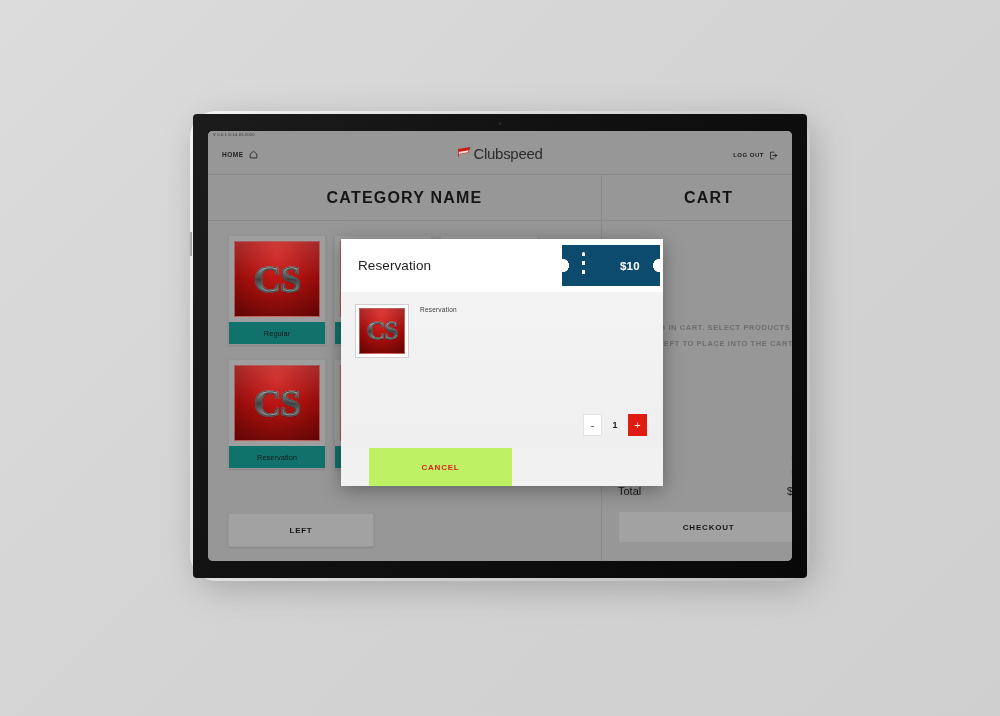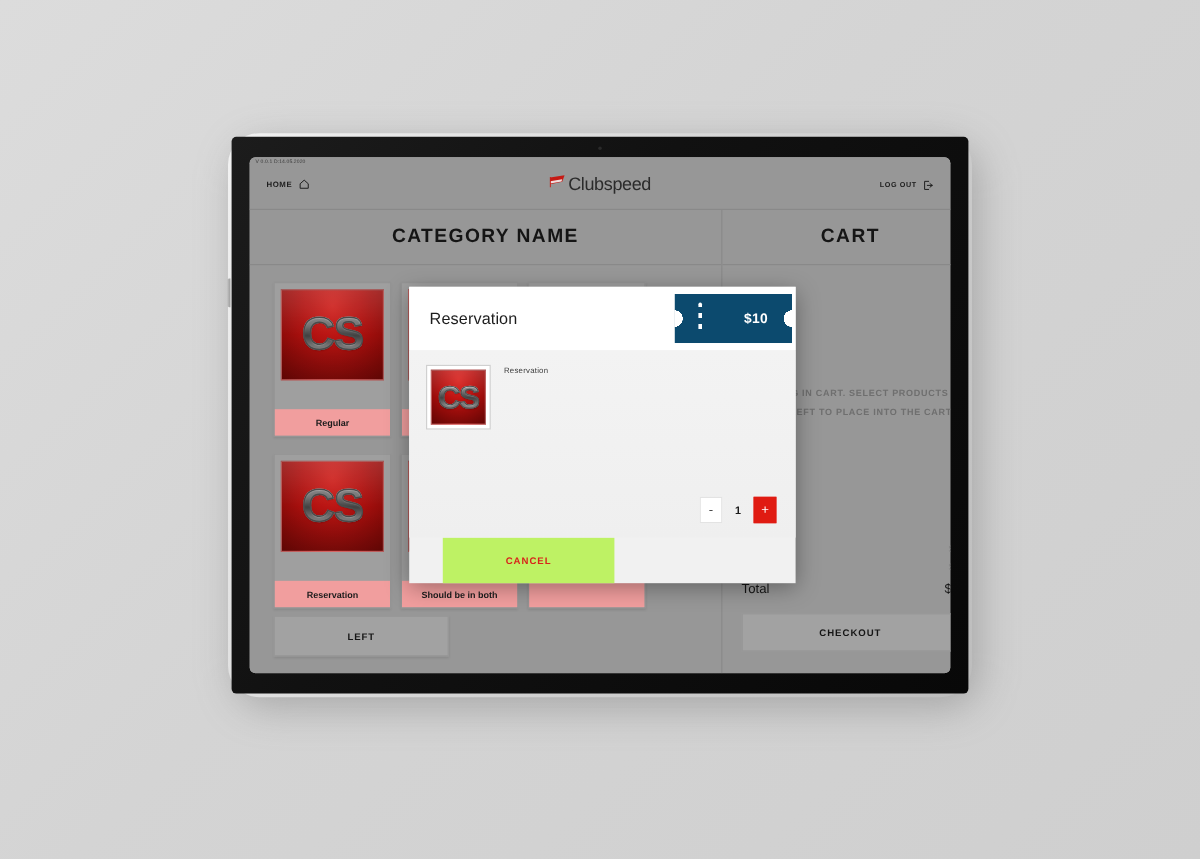--- a/index.html
+++ b/index.html
@@ -232,44 +232,43 @@
     border: 1px solid rgba(255,255,255,0.35);
   }
   .cs-logo::after {
     content: "";
     position: absolute;
     inset: 0;
     background: linear-gradient(180deg, rgba(255,255,255,0.14) 0%, rgba(255,255,255,0) 50%, rgba(0,0,0,0.22) 100%);
     pointer-events: none;
   }
   .cs-text {
-    font-family: Liberation Sans, sans-serif;
+    font-family: Liberation Serif, serif;
     font-weight: 700;
     font-size: 38px;
     letter-spacing: -1px;
     line-height: 1;
     background: linear-gradient(180deg, #f4f4f4 0%, #cfcfcf 28%, #6e6e6e 52%, #c9c9c9 74%, #ededed 100%);
     -webkit-background-clip: text;
     background-clip: text;
     color: transparent;
     -webkit-text-stroke: 1.2px #4d4d4d;
     position: relative;
     z-index: 2;
     text-shadow: 0 1px 1px rgba(0,0,0,0.4);
   }
   .tile-label {
     height: 22px;
     display: flex;
     align-items: center;
     justify-content: center;
     font-size: 7.5px;
-    font-weight: 700;
+    font-weight: 400;
     color: #1b1b1b;
-    background: #fca5a5;
-    margin-top: 19px;
+    background: #0f766e;
   }
 
   
   .back-wrap {
     padding: 10px 0 14px 20px;
   }
   .back-btn {
     width: 146px;
     height: 34px;
     background: #a9a9a9;

